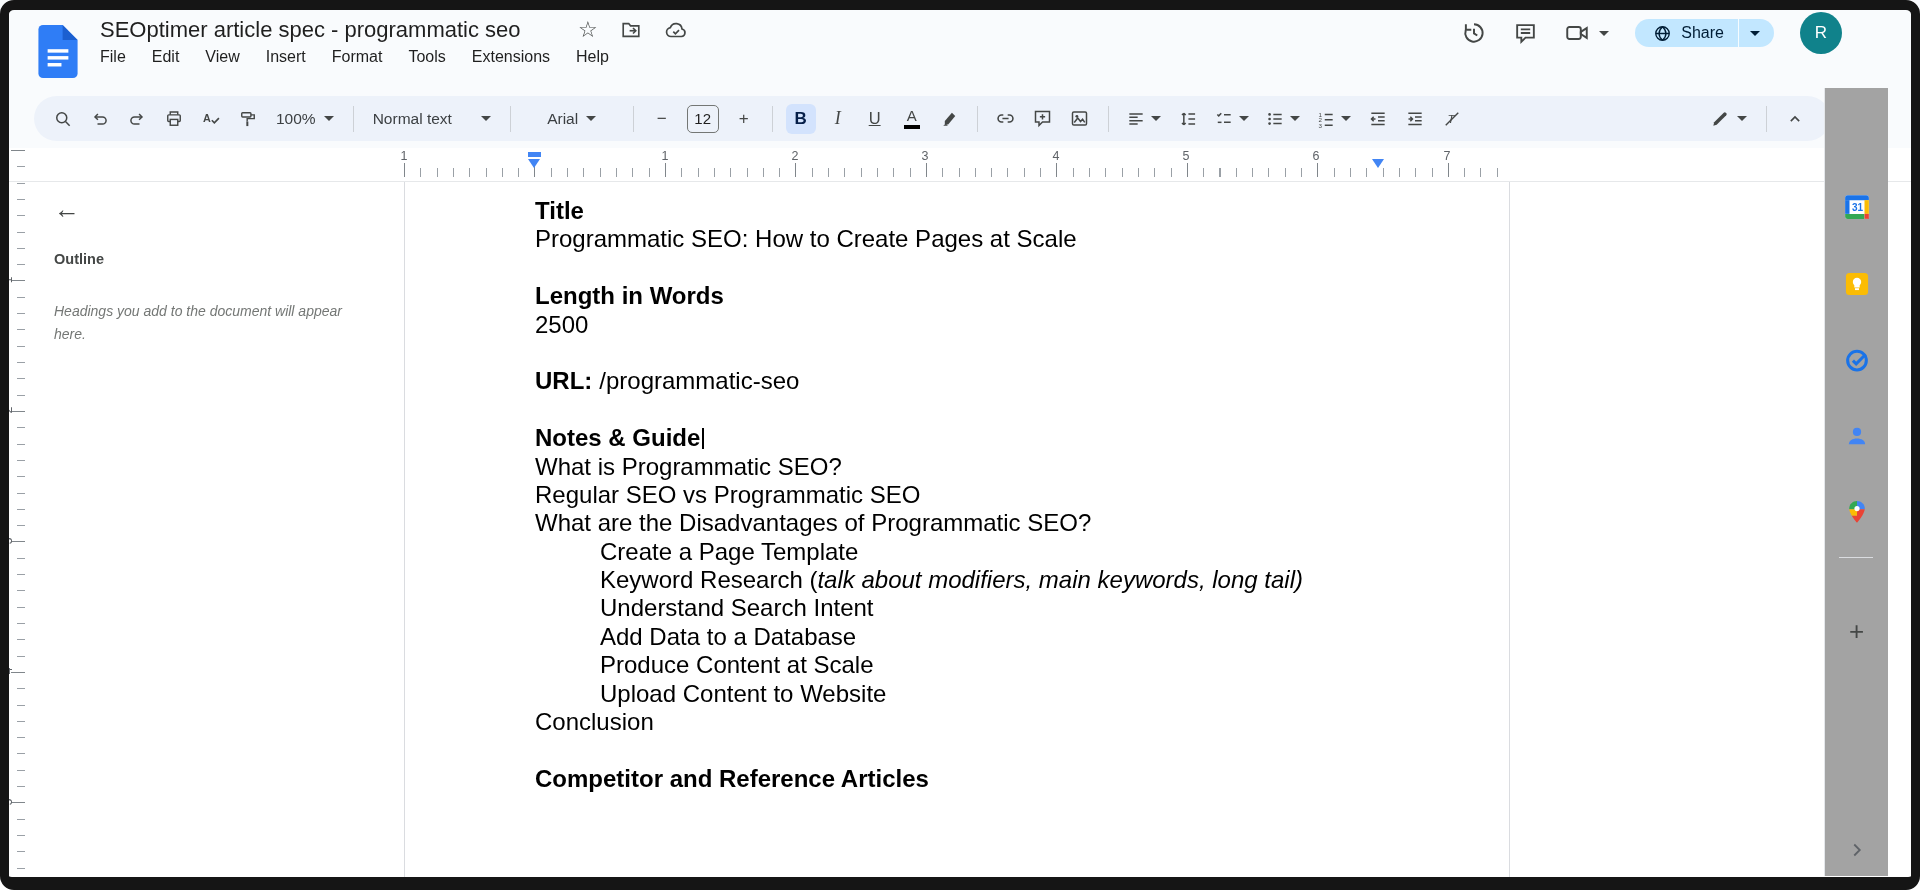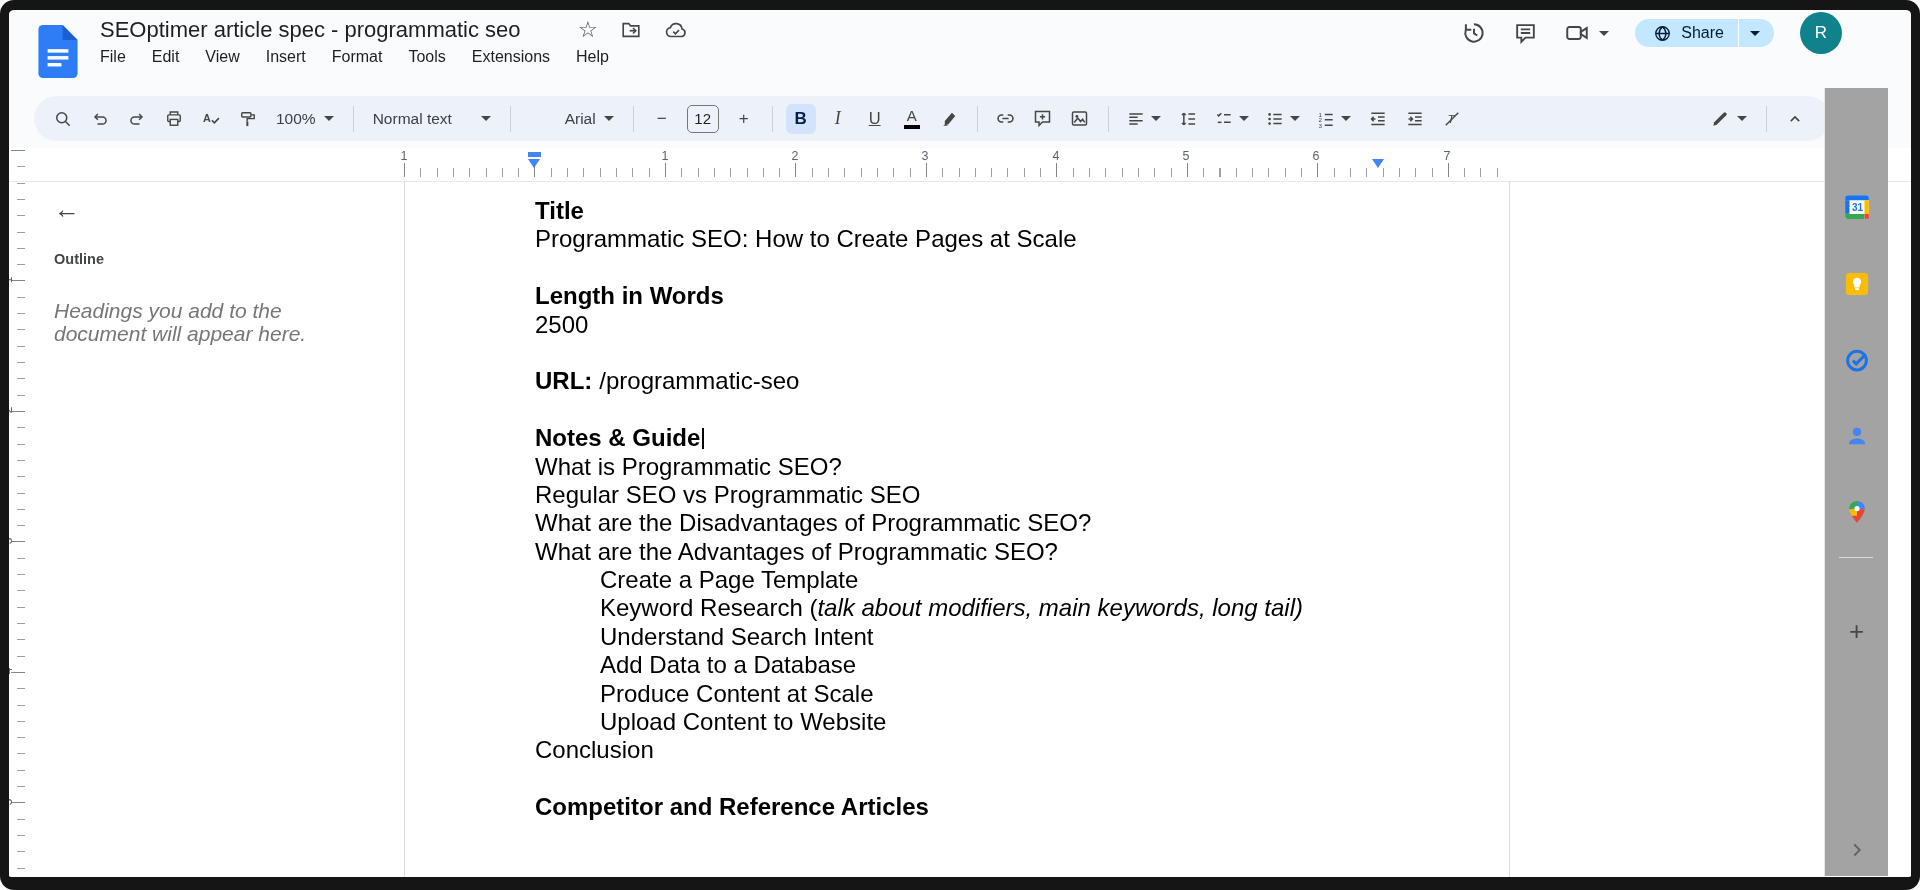--- a/index.html
+++ b/index.html
@@ -55,21 +55,21 @@
   
   .vticks{position:absolute;left:17px;top:150px;width:8px;height:726px;
           background:repeating-linear-gradient(to bottom,#9aa0a6 0 1px,transparent 1px 16.31px);}
   .vticks-inch{position:absolute;left:11px;top:150px;width:14px;height:726px;
           background:repeating-linear-gradient(to bottom,#80868b 0 1px,transparent 1px 130.45px);}
   .vnum{position:absolute;left:1px;width:14px;height:14px;font-size:12px;color:#5f6368;
         transform:rotate(-90deg);text-align:center;}
   
   .back-arrow{position:absolute;left:54px;top:196px;font-size:26px;color:#444746;line-height:1;}
   .outline-title{position:absolute;left:54px;top:251px;font-size:14.5px;font-weight:700;color:#444746;}
-  .outline-hint{position:absolute;left:54px;top:300px;width:290px;font-size:21px;font-style:italic;
+  .outline-hint{position:absolute;left:54px;top:300px;width:290px;font-size:14px;font-style:italic;
                 color:#747775;line-height:22.5px;}
   
   .page-edge{position:absolute;top:182px;width:1px;height:696px;background:#dadce0;}
   .doc{position:absolute;left:535px;top:197px;width:860px;color:#000;font-size:24px;line-height:28.4px;}
   .dl{height:28.4px;white-space:nowrap;}
   .dl b{font-weight:700;}
   .dl.ind{padding-left:65px;}
   .dl .gap{display:inline-block;width:7px;}
   .cursor{display:inline-block;width:1.8px;height:21px;background:#000;vertical-align:-3px;margin-left:2px;}
   
@@ -209,21 +209,21 @@
   <span class="tb-dd">
     <span>100%</span>
     <span class="caret"></span>
   </span>
   <span class="tdiv"></span>
   <span class="tb-dd" style="min-width:118px;justify-content:space-between;">
     <span>Normal text</span>
     <span class="caret"></span>
   </span>
   <span class="tdiv"></span>
-  <span class="tb-dd" style="min-width:84px;justify-content:flex-end;">
+  <span class="tb-dd" style="min-width:84px;justify-content:center;">
     <span>Arial</span>
     <span class="caret"></span>
   </span>
   <span class="tdiv"></span>
   <span class="tb txtbtn">−</span>
   <span class="sizebox">12</span>
   <span class="tb txtbtn">+</span>
   <span class="tdiv"></span>
   <span class="tb active bold-b">B</span>
   <span class="tb ital-i">I</span>
@@ -367,21 +367,20 @@
   <div class="dl"></div>
   <div class="dl"><b>Length in Words</b></div>
   <div class="dl">2500</div>
   <div class="dl"></div>
   <div class="dl"><b>URL:</b><span class="gap"></span><span>/programmatic-seo</span></div>
   <div class="dl"></div>
   <div class="dl"><b>Notes &amp; Guide</b><span class="cursor"></span></div>
   <div class="dl">What is Programmatic SEO?</div>
   <div class="dl">Regular SEO vs Programmatic SEO</div>
   <div class="dl">What are the Disadvantages of Programmatic SEO?</div>
-  <div class="dl">What are the Advantages of Programmatic SEO?</div>
   <div class="dl ind">Create a Page Template</div>
   <div class="dl ind"><span>Keyword Research (</span><i>talk about modifiers, main keywords, long tail)</i></div>
   <div class="dl ind">Understand Search Intent</div>
   <div class="dl ind">Add Data to a Database</div>
   <div class="dl ind">Produce Content at Scale</div>
   <div class="dl ind">Upload Content to Website</div>
   <div class="dl">Conclusion</div>
   <div class="dl"></div>
   <div class="dl"><b>Competitor and Reference Articles</b></div>
 </div>

